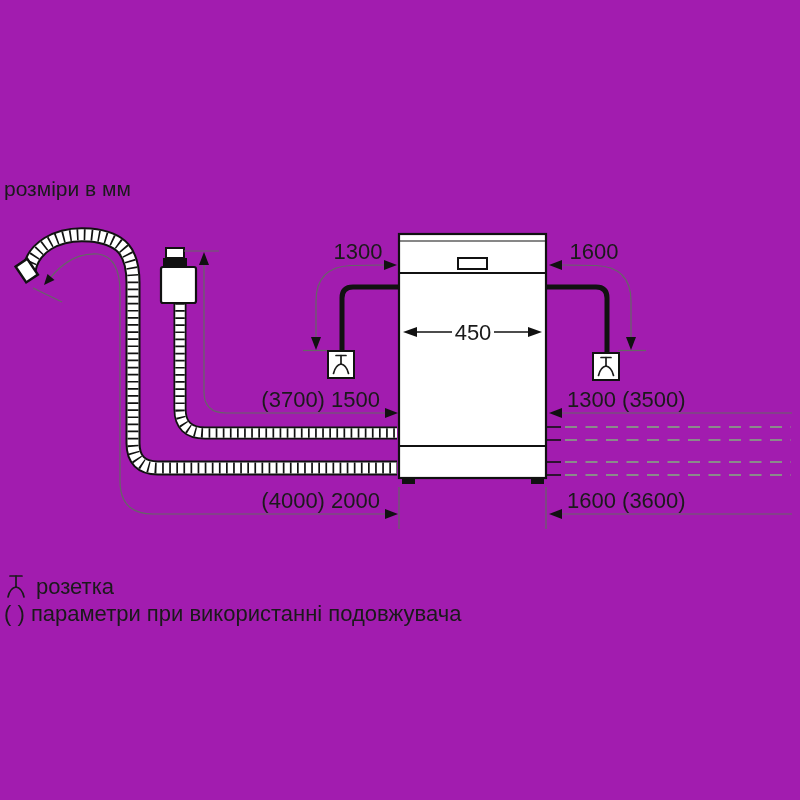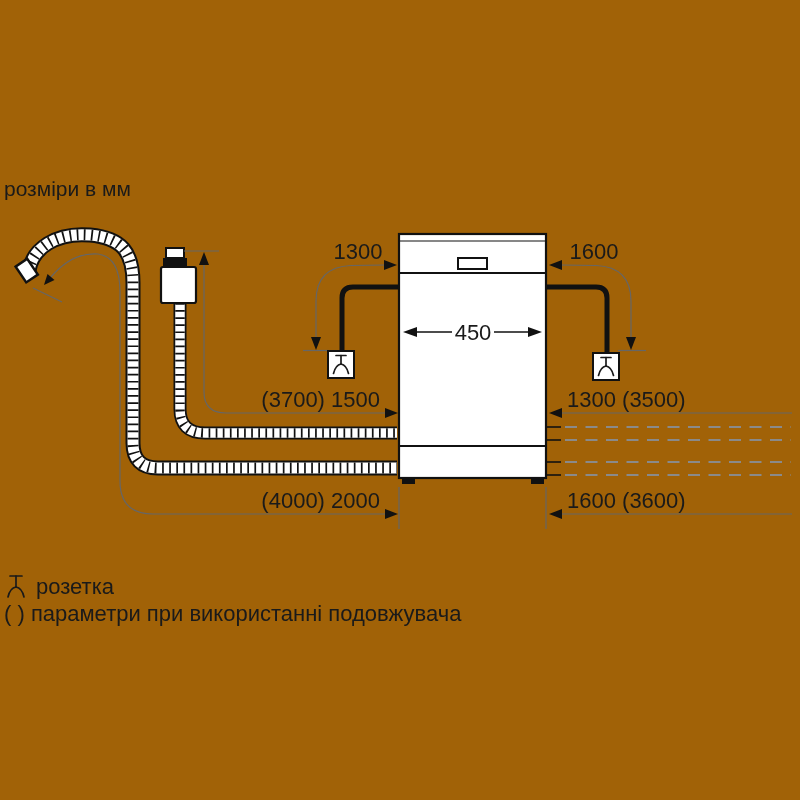--- a/index.html
+++ b/index.html
@@ -1,16 +1,16 @@
 <!DOCTYPE html>
 <html><head>
 <meta charset="utf-8">
 <style>
   html,body{margin:0;padding:0;background:#fff;}
-  #page{position:relative;width:800px;height:800px;background:#a16207;overflow:hidden;
+  #page{position:relative;width:800px;height:800px;background:#a21caf;overflow:hidden;
         font-family:"Liberation Sans",sans-serif;}
   svg{display:block;}
   text{font-family:"Liberation Sans",sans-serif;fill:#1a1a1a;}
   .dimnum{font-size:22px;}
   .caption{font-size:21px;}
   .legendtxt{font-size:22px;}
   .thin{stroke:#666;stroke-width:1.2;fill:none;}
   .cord{stroke:#111;stroke-width:5;fill:none;}
   .arrow{fill:#111;stroke:none;}
   .glyph{stroke:#1a1a1a;stroke-width:1.7;fill:none;stroke-linecap:round;}

